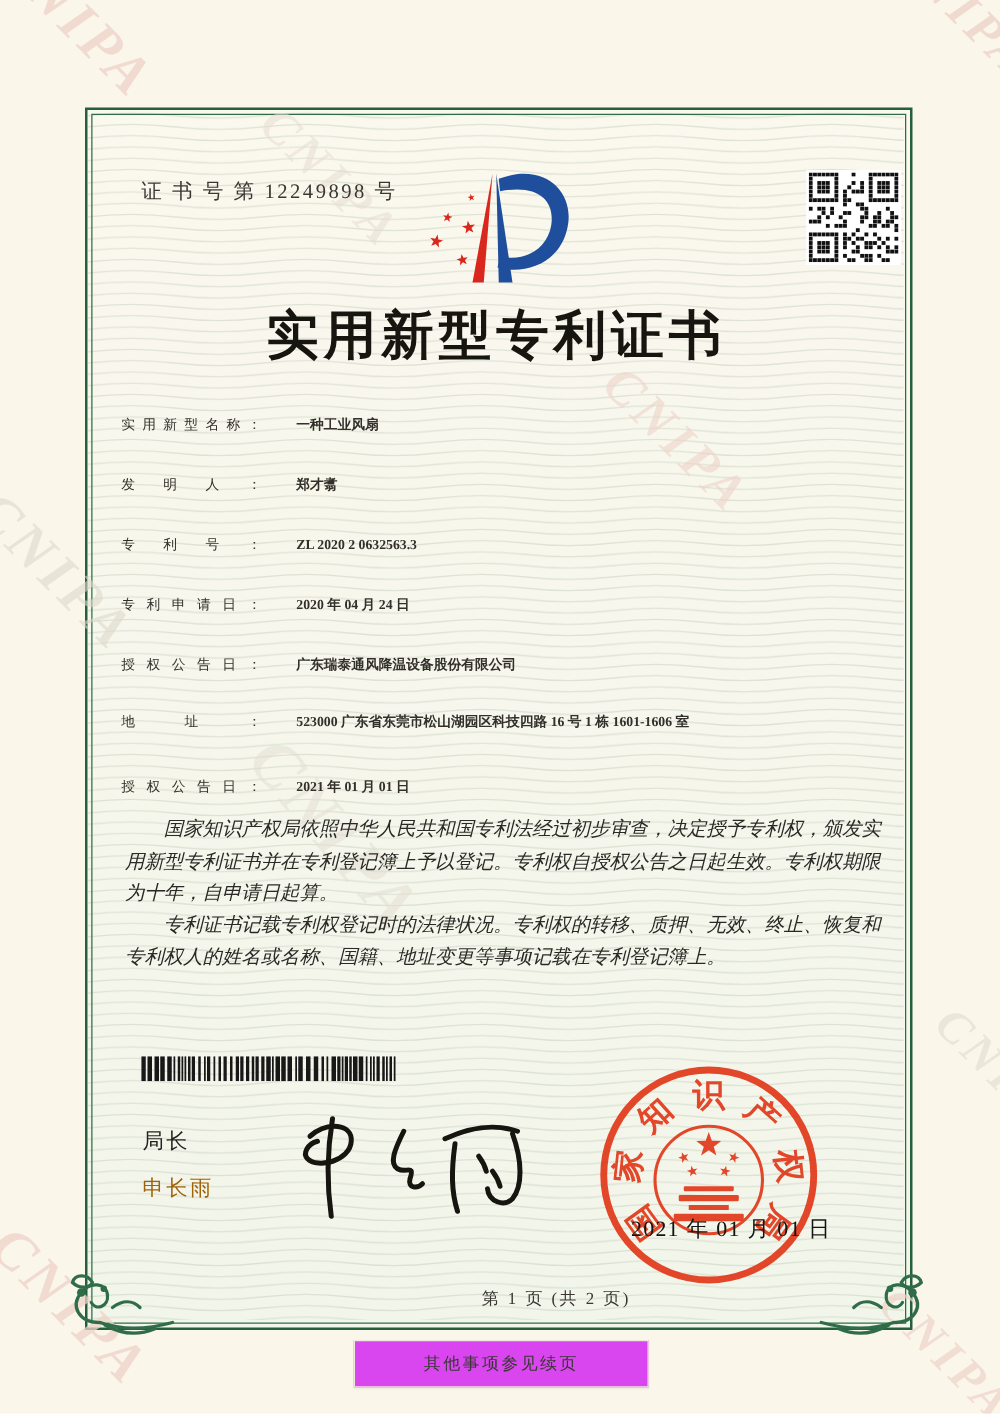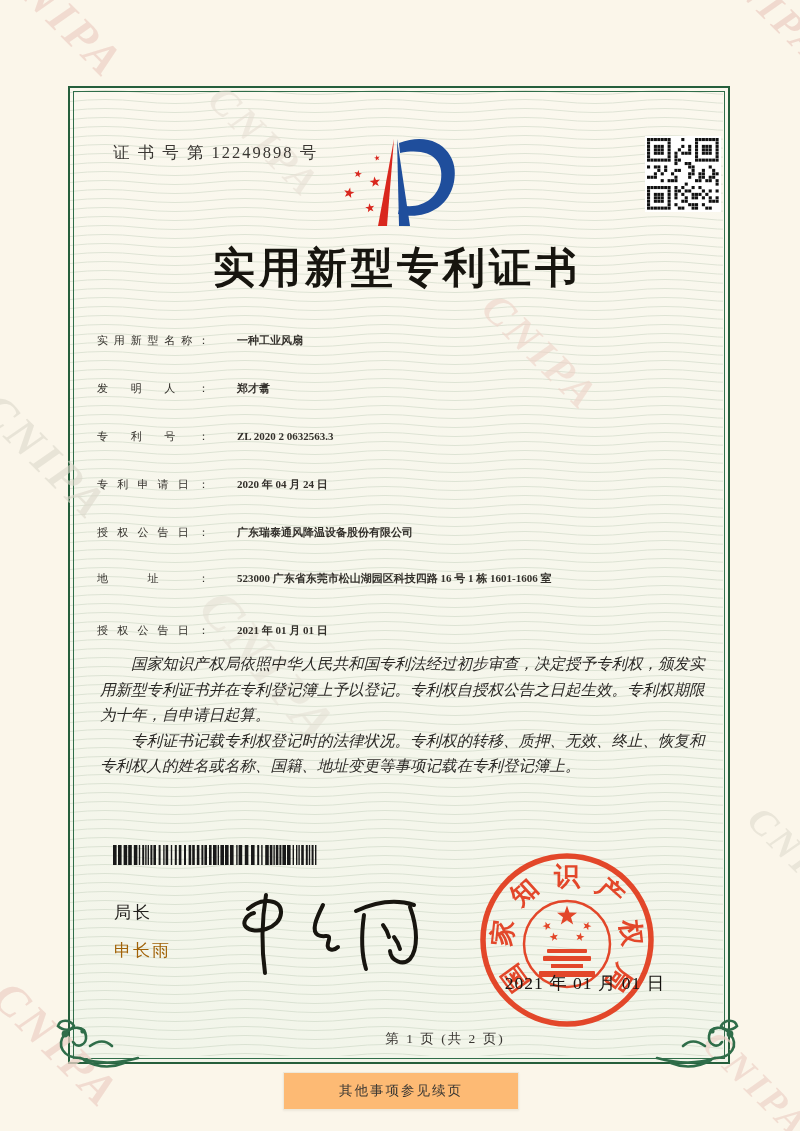--- a/index.html
+++ b/index.html
@@ -40,21 +40,21 @@
             font-size:17px;color:#a16207;z-index:3;letter-spacing:2px;}
   .signature{position:absolute;left:228px;top:885px;z-index:3;}
   .seal{position:absolute;left:477px;top:850px;width:180px;height:180px;z-index:4;opacity:.93;}
   .seal-ring{position:absolute;left:0;top:0;}
   .seal-arc span{position:absolute;font-size:26px;font-weight:bold;color:#e23a1c;
                  font-family:"Liberation Serif",serif;}
   .seal-date{position:absolute;left:495px;top:971px;width:180px;text-align:center;font-size:17.5px;
              color:#151310;z-index:5;letter-spacing:1px;}
   .pagefoot{position:absolute;left:68px;top:1030px;width:658px;text-align:center;font-size:13.5px;
             color:#3a3733;z-index:3;letter-spacing:2px;padding-left:48px;}
-  .note{position:absolute;left:283px;top:1072px;width:234px;height:36px;background:#fdba74;
+  .note{position:absolute;left:283px;top:1072px;width:234px;height:36px;background:#d946ef;
         border:1px solid #eee9db;box-shadow:0 1px 2px rgba(0,0,0,.06);display:flex;align-items:center;
         justify-content:center;font-size:13.5px;color:#3a3733;z-index:3;letter-spacing:2px;}
   .flourish{position:absolute;z-index:3;}
 </style>
 </head>
 <body>
 
 <div id="page">
 
   <div class="wm" style="left:-18px;top:-12px;font-size:46px;color:#eed3c8;opacity:.75;">CNIPA</div>

